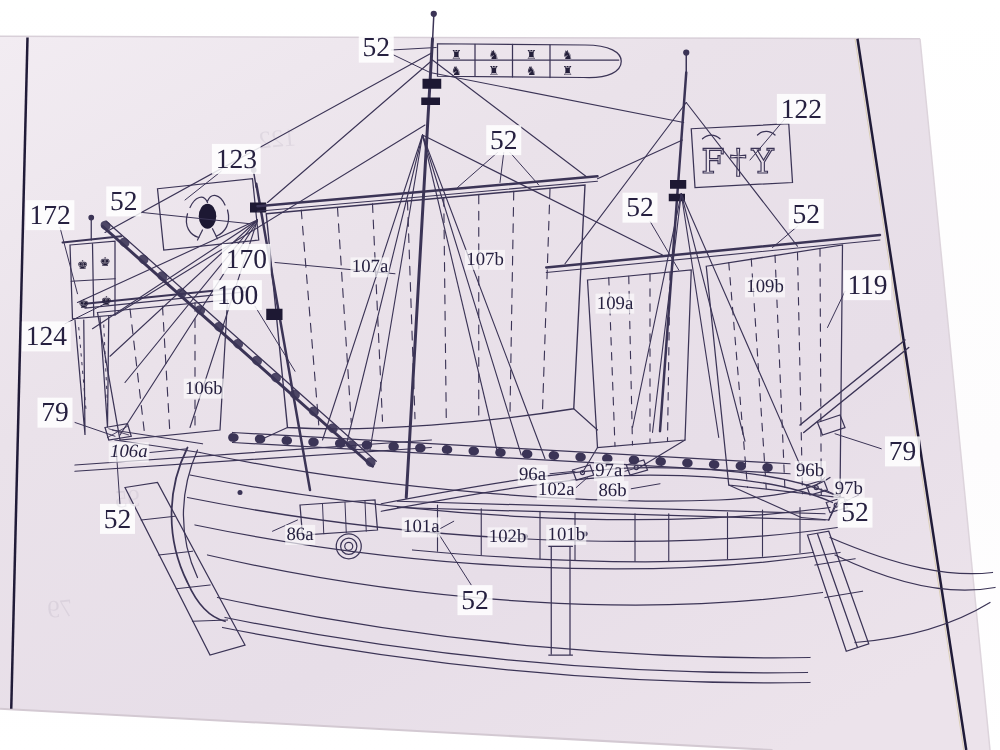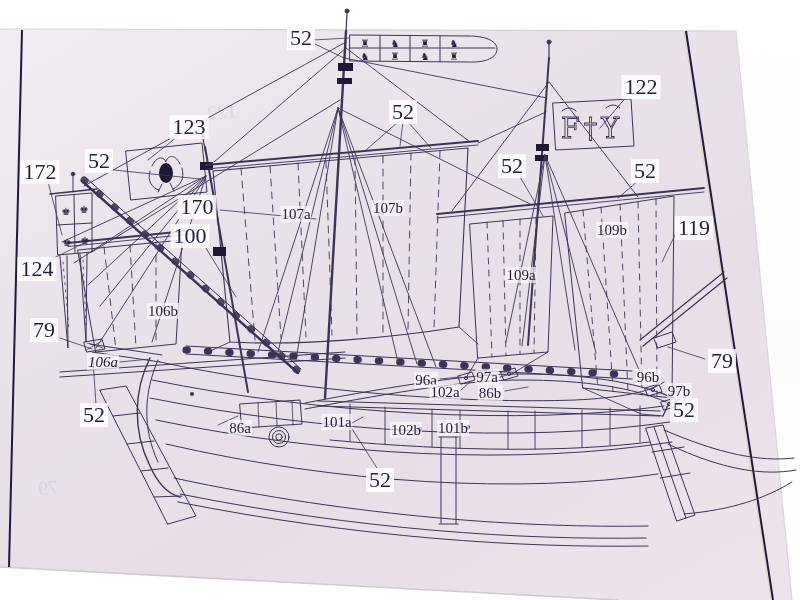--- a/index.html
+++ b/index.html
@@ -317,21 +317,21 @@
       <div class="plabel large" style="left: 694px; top: 228px;">119</div>
       <div class="plabel large" style="left: 190px; top: 236px;">100</div>
       <div class="plabel large" style="left: 37px; top: 269px;">124</div>
       <div class="plabel large" style="left: 44px; top: 330px;">79</div>
       <div class="plabel large" style="left: 722px; top: 361px;">79</div>
       <div class="plabel large" style="left: 94px; top: 415px;">52</div>
       <div class="plabel large" style="left: 684px; top: 410px;">52</div>
       <div class="plabel large" style="left: 380px; top: 480px;">52</div>
       <div class="plabel small" style="left: 296px; top: 214px;">107a</div>
       <div class="plabel small" style="left: 388px; top: 208px;">107b</div>
-      <div class="plabel small" style="left: 521px; top: 243px; margin-top: 32px;">109a</div>
+      <div class="plabel small" style="left: 492px; top: 243px;">109a</div>
       <div class="plabel small" style="left: 612px; top: 230px;">109b</div>
       <div class="plabel small" style="left: 131px; top: 311px; margin-left: 32px;">106b</div>
       <div class="plabel small" style="left: 103px; top: 362px; font-style: italic;">106a</div>
       <div class="plabel small" style="left: 426px; top: 380px;">96a</div>
       <div class="plabel small" style="left: 487px; top: 377px;">97a</div>
       <div class="plabel small" style="left: 445px; top: 392px;">102a</div>
       <div class="plabel small" style="left: 490px; top: 393px;">86b</div>
       <div class="plabel small" style="left: 648px; top: 377px;">96b</div>
       <div class="plabel small" style="left: 679px; top: 391px;">97b</div>
       <div class="plabel small" style="left: 204px; top: 428px; margin-left: 36px;">86a</div>

